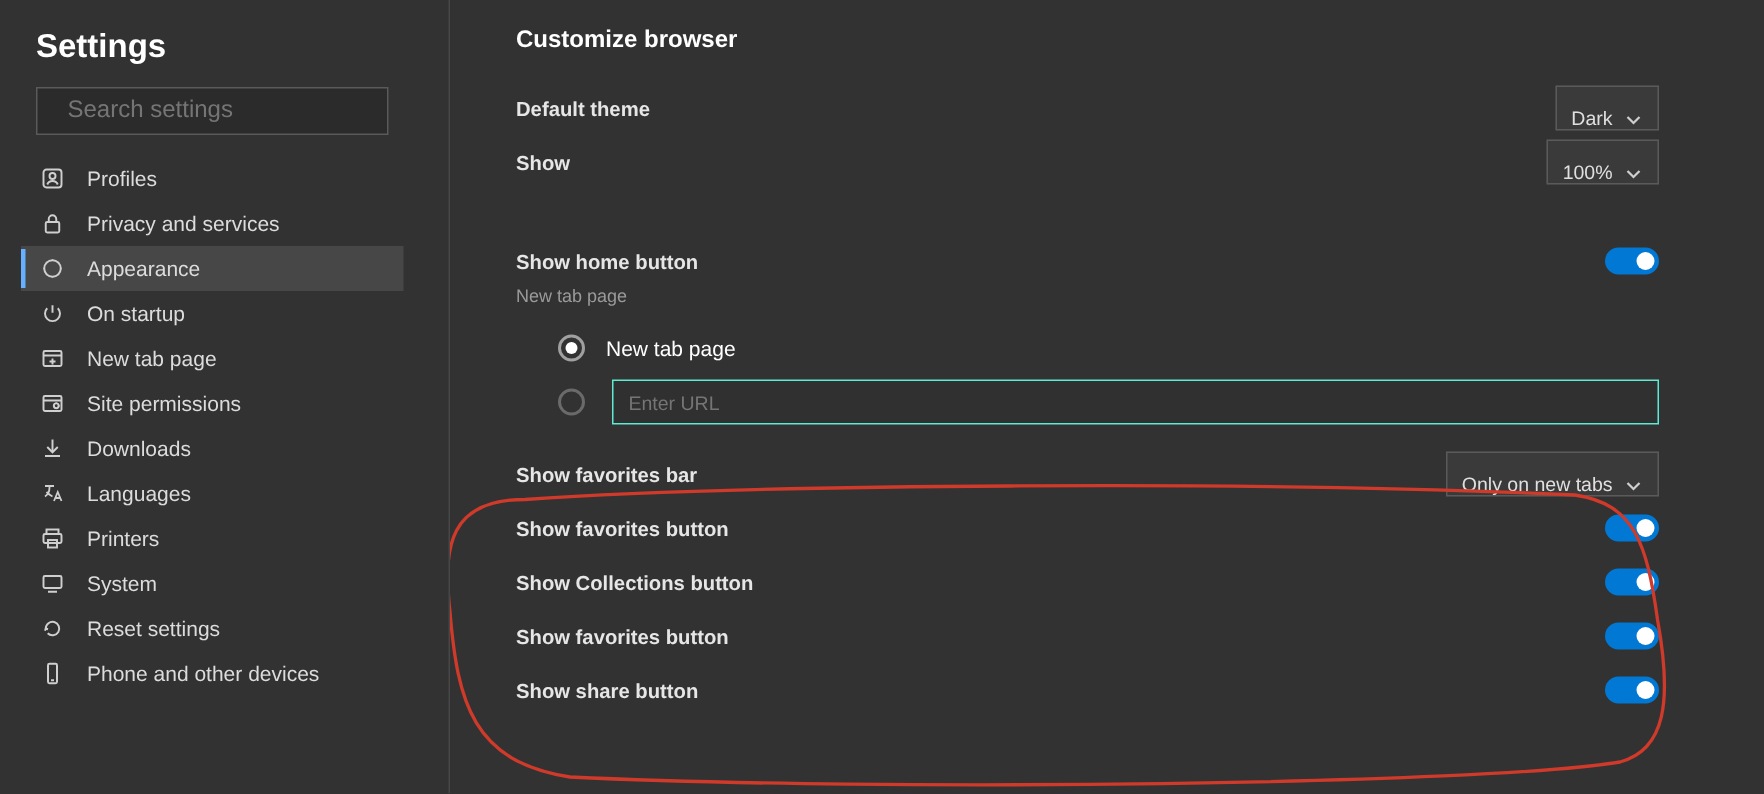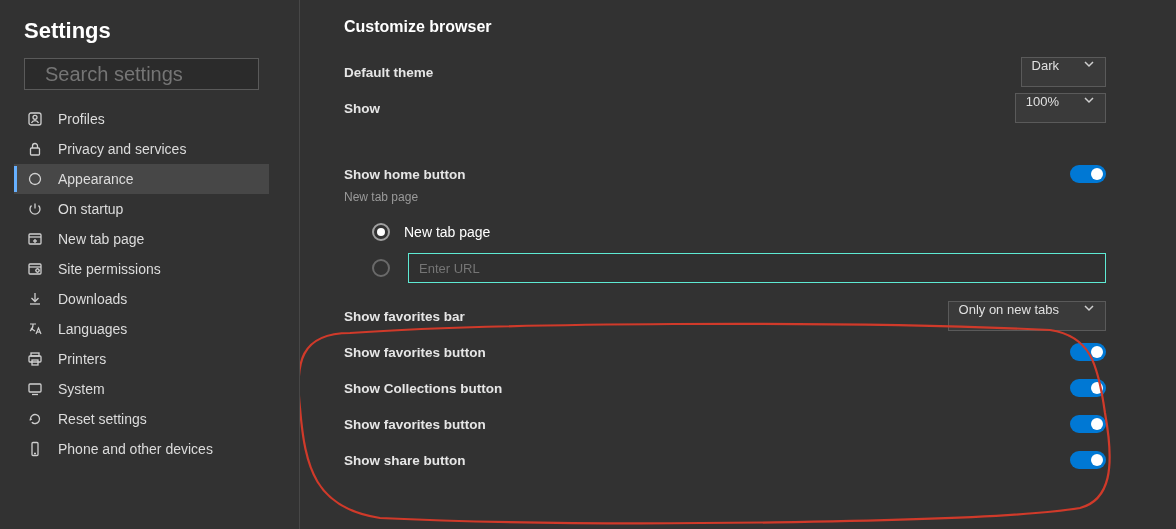--- a/index.html
+++ b/index.html
@@ -34,21 +34,21 @@
     padding: 0 10px;
     border: 1px solid #5a5a5a;
     background: #2b2b2b;
   }
   .search input {
     flex: 1;
     background: transparent;
     border: none;
     outline: none;
     color: #fde047;
-    font-size: 20px;
+    font-size: 16px;
   }
   .nav { list-style: none; padding: 2px 14px 0 14px; }
   .nav li {
     display: flex;
     align-items: center;
     gap: 14px;
     height: 30px;
     padding: 0 10px 0 12px;
     color: #dcdcdc;
     cursor: pointer;
@@ -88,22 +88,22 @@
     display: flex;
     align-items: center;
     justify-content: space-between;
     min-height: 36px;
     color: #e6e6e6;
   }
   .row .label { font-size: 13.5px; font-weight: 600; }
   .sub-note { font-size: 12px; color: #9a9a9a; margin-top: -2px; margin-bottom: 10px; }
   .select {
     display: inline-flex;
-    align-items: flex-start;
-    gap: 24px;
+    align-items: flex-end;
+    gap: 8px;
     height: 30px;
     padding: 0 10px;
     border: 1px solid #5a5a5a;
     background: #3a3a3a;
     color: #e0e0e0;
     font-size: 13px;
     cursor: pointer;
   }
   .select svg { width: 12px; height: 12px; }
   .gap { height: 30px; }

